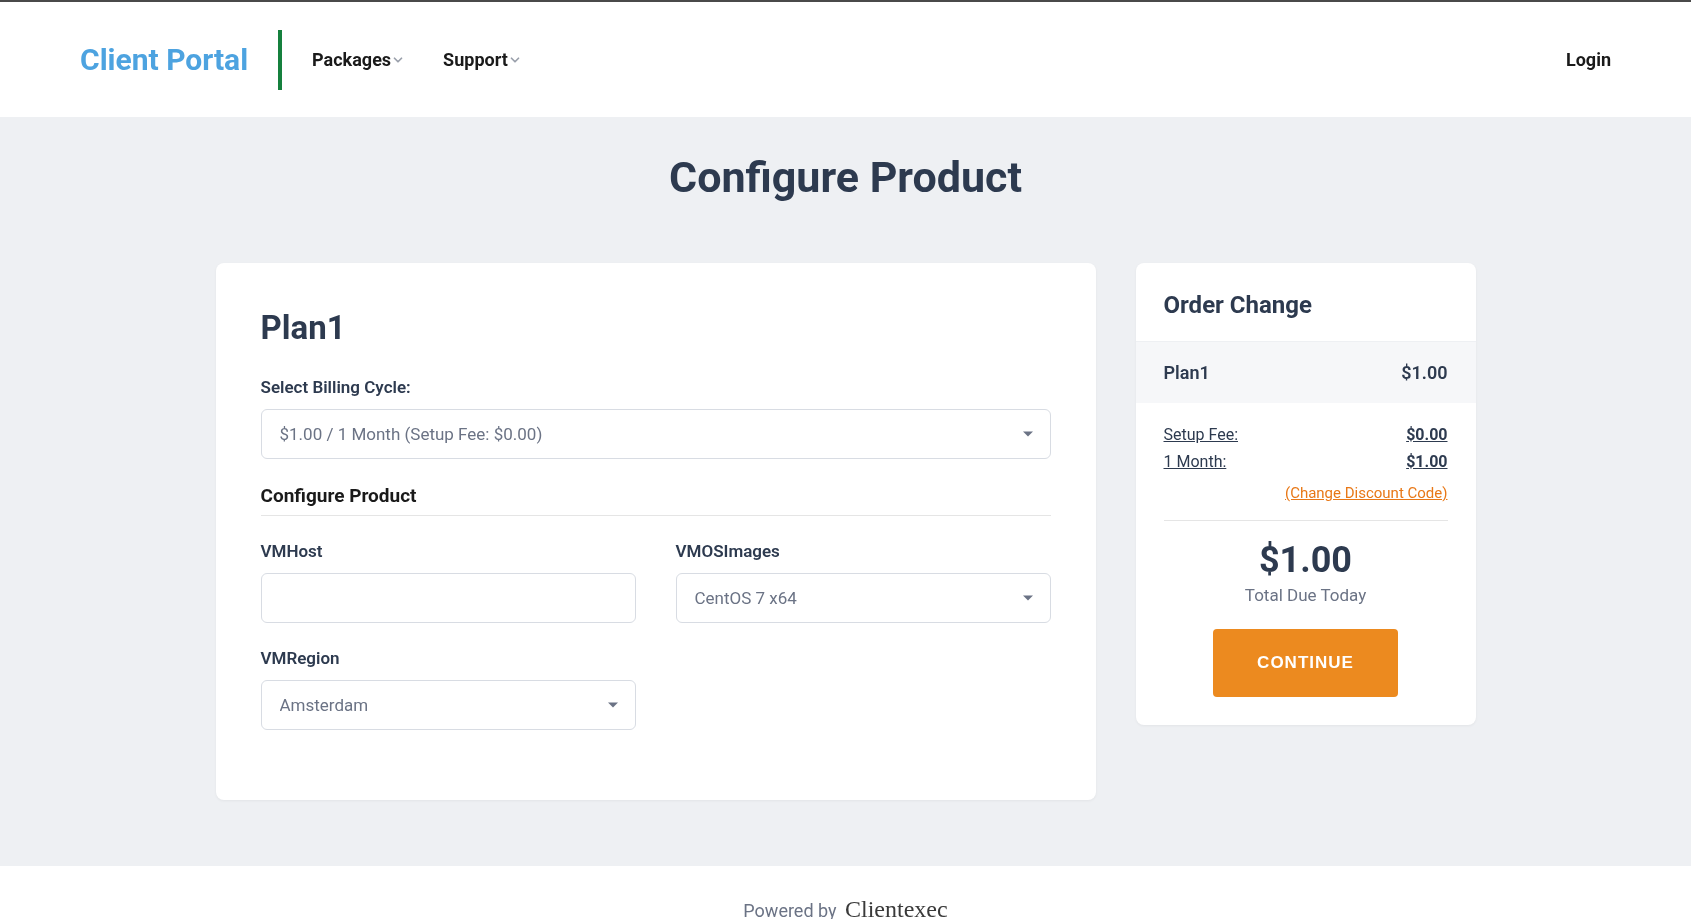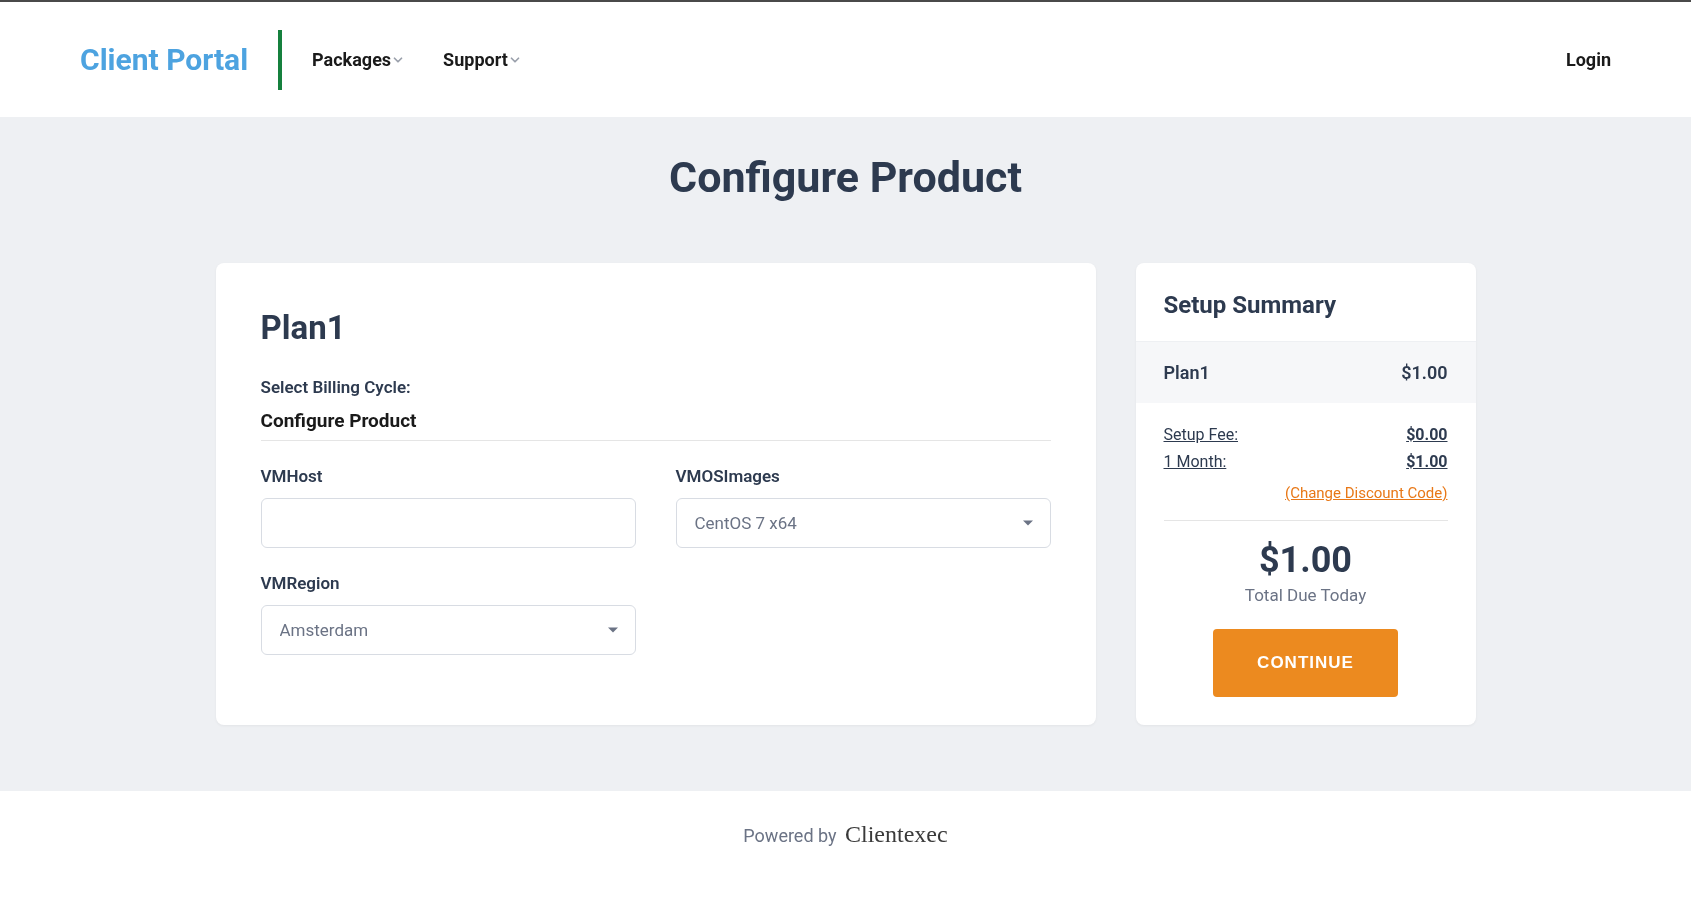--- a/index.html
+++ b/index.html
@@ -276,20 +276,26 @@
 </header>
 
 <div class="main-bg">
   <h1 class="page-title">Configure Product</h1>
 
   <div class="container">
     <div class="config-card">
       <h2 class="plan-name">Plan1</h2>
 
       <label class="field-label">Select Billing Cycle:</label>
+      <div class="select-wrap">
+        <select class="select-control">
+          <option>$1.00 / 1 Month (Setup Fee: $0.00)</option>
+        </select>
+        <span class="select-arrow"></span>
+      </div>
 
       <div class="section-title">Configure Product</div>
 
       <div class="field-row">
         <div class="field-col">
           <label class="field-label">VMHost</label>
           <div class="input-wrap">
             <input type="text" class="input-control" value="" style="">
           </div>
         </div>
@@ -313,21 +319,21 @@
             </select>
             <span class="select-arrow"></span>
           </div>
         </div>
         <div class="field-col"></div>
       </div>
     </div>
 
     <div class="summary-card">
       <div class="summary-header">
-        <div class="summary-title">Setup Summary</div>
+        <div class="summary-title">Order Change</div>
       </div>
       <div class="summary-plan-row">
         <span>Plan1</span>
         <span>$1.00</span>
       </div>
       <div class="summary-details">
         <div class="summary-line">
           <span>Setup Fee:</span>
           <span class="value">$0.00</span>
         </div>

